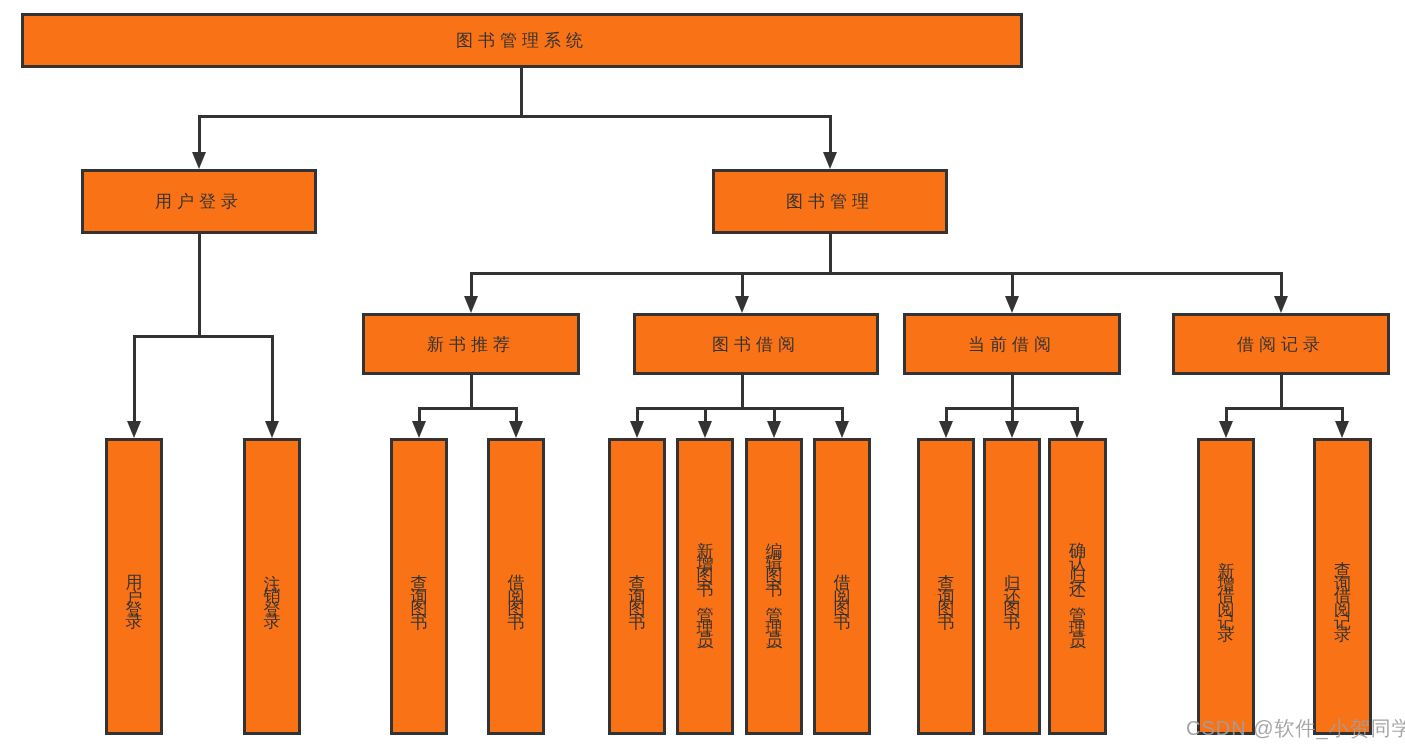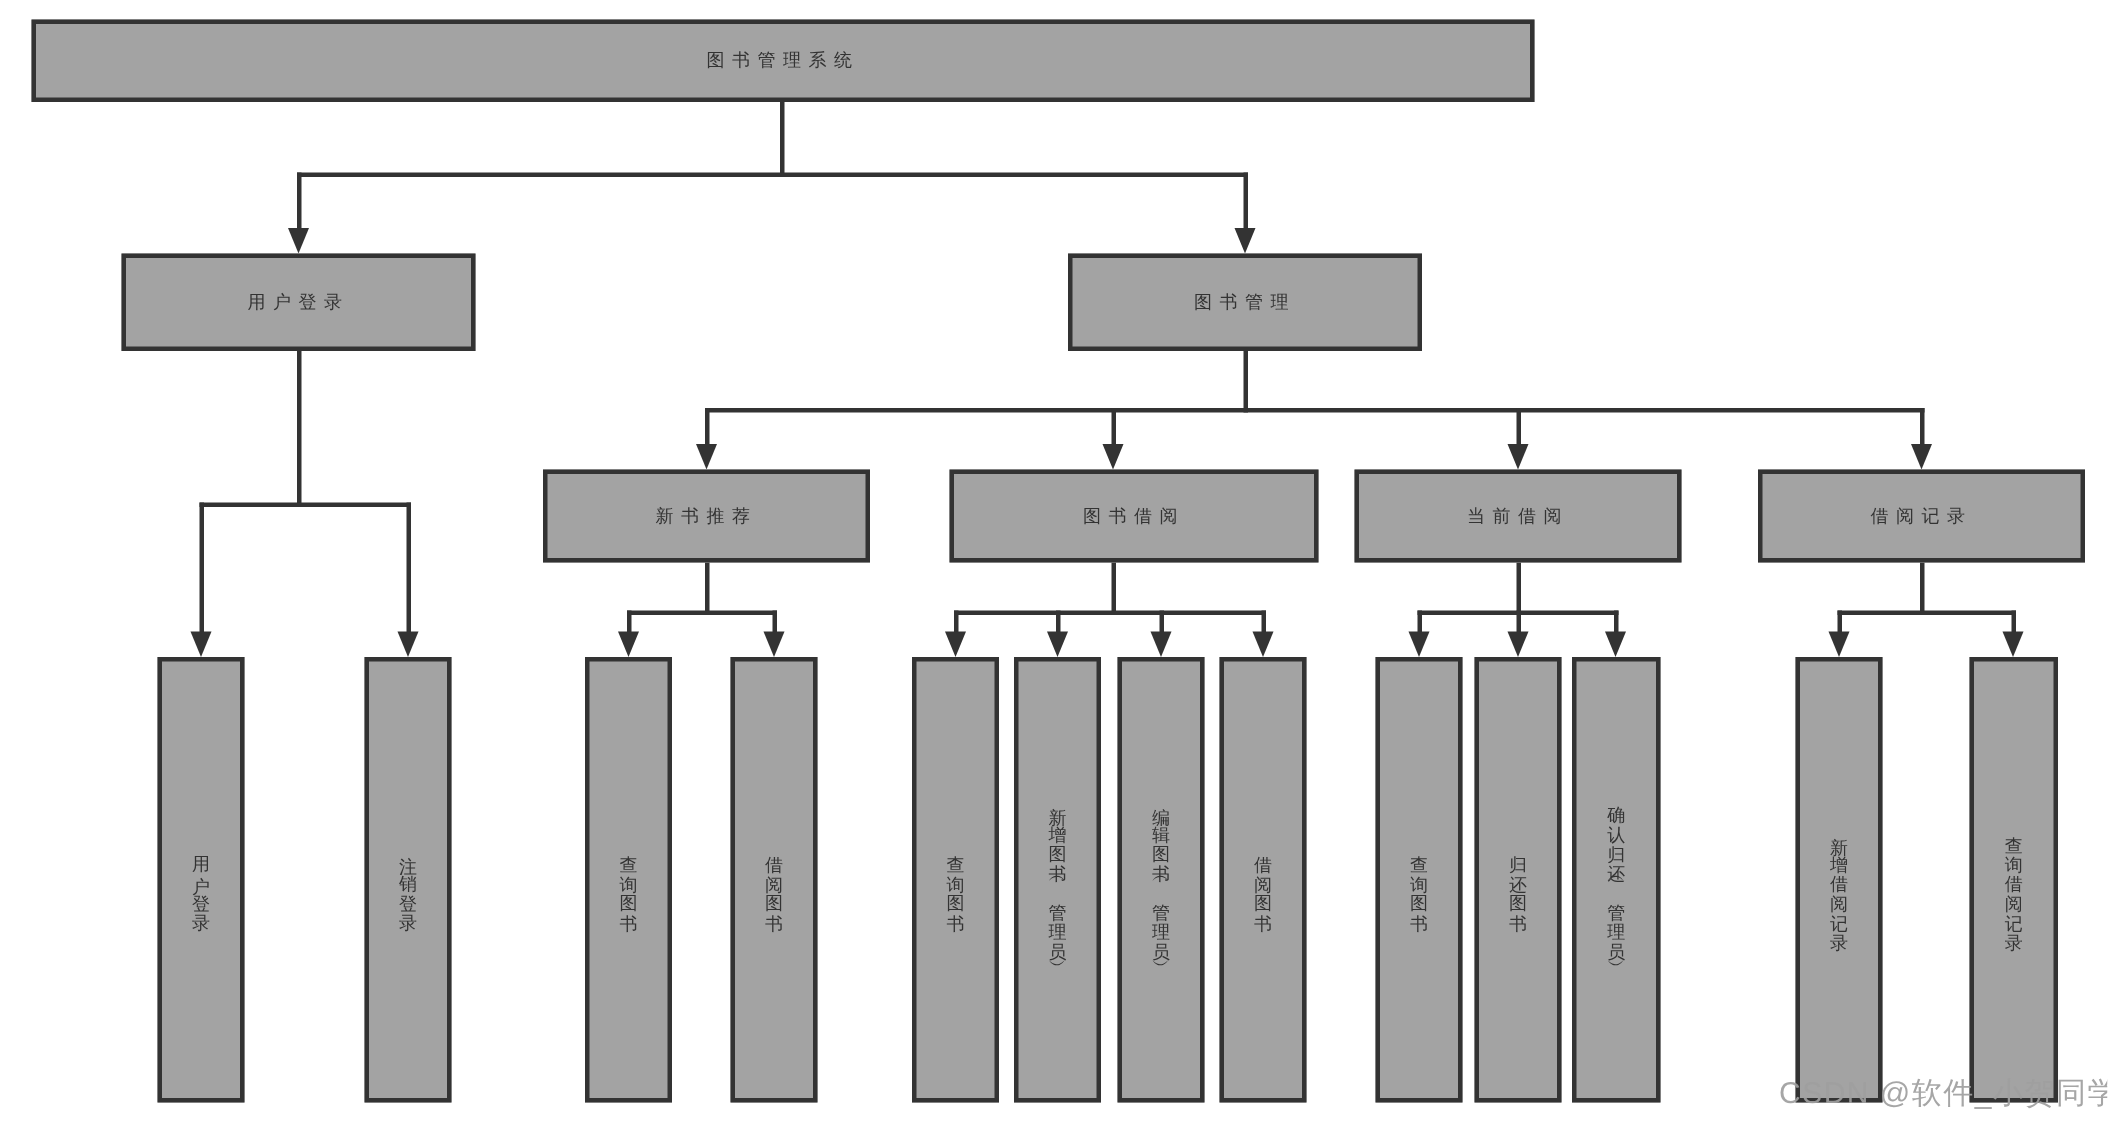--- a/index.html
+++ b/index.html
@@ -8,26 +8,26 @@
     position: relative;
     width: 1405px;
     height: 747px;
     background: #ffffff;
     overflow: hidden;
   }
   .box {
     position: absolute;
     box-sizing: border-box;
     border: 3px solid #333333;
-    background: #a3a3a3;
+    background: #f97316;
     color: #333333;
     display: flex;
     align-items: center;
     justify-content: center;
-    font-size: 12px;
+    font-size: 17px;
   }
   .box.h { letter-spacing: 5px; white-space: nowrap; }
   .box.v {
     writing-mode: vertical-rl;
     text-orientation: mixed;
     letter-spacing: 13px;
     line-height: 1;
   }
   .line {
     position: absolute;

